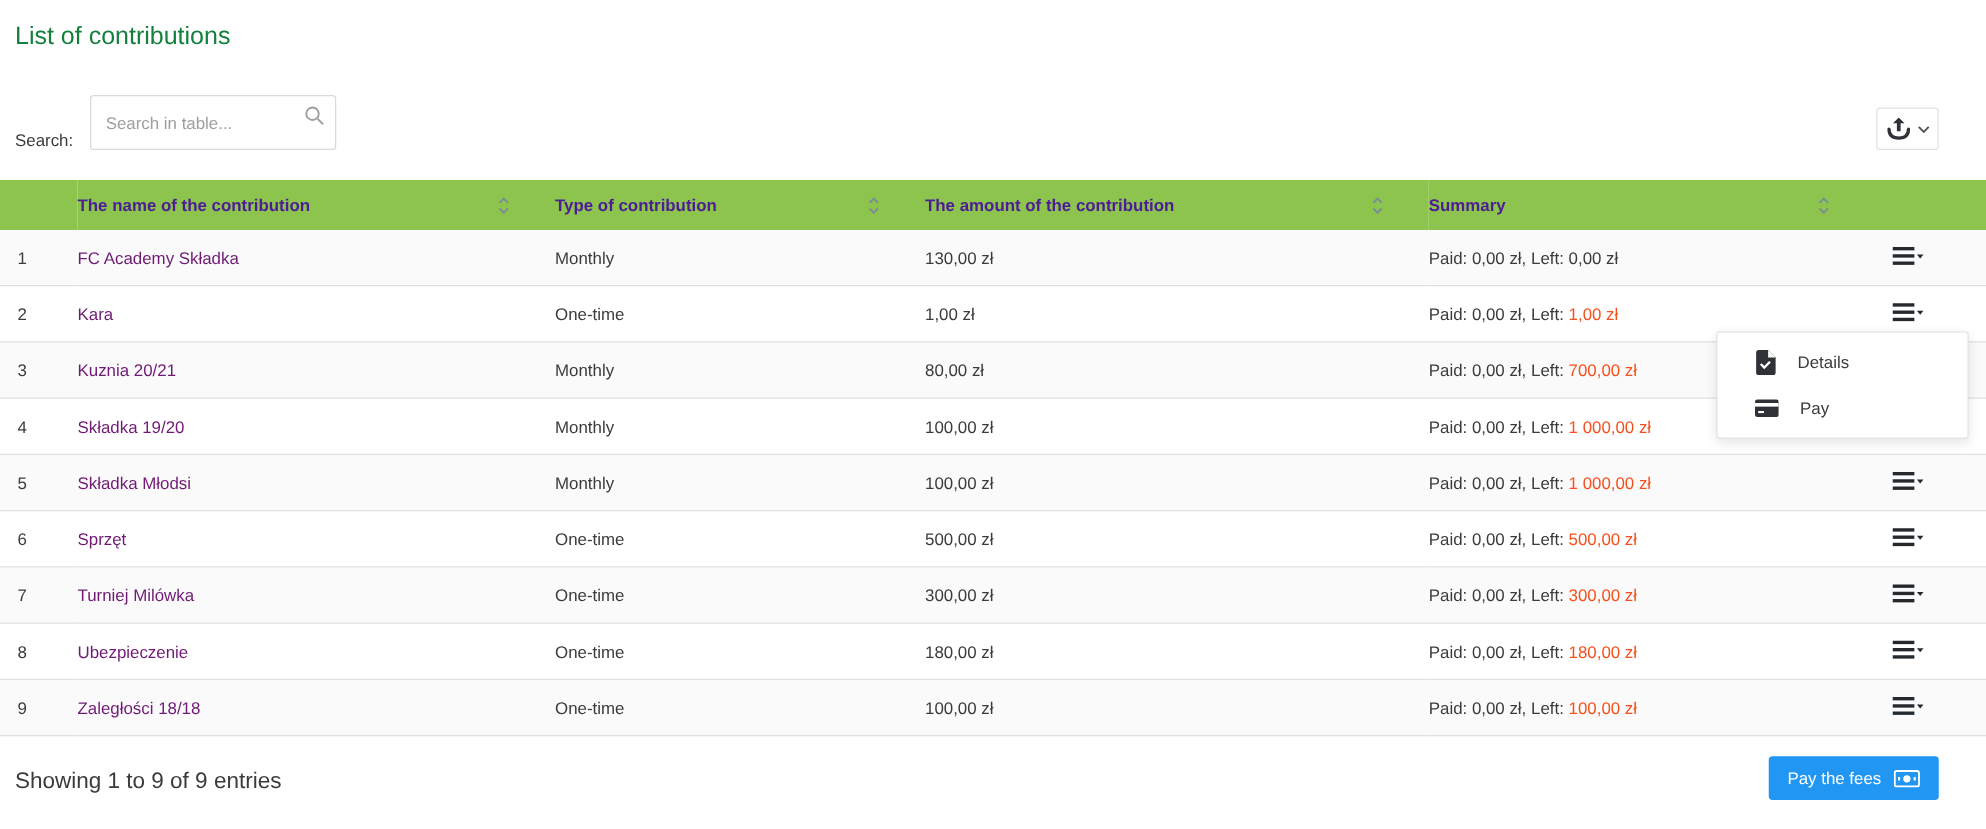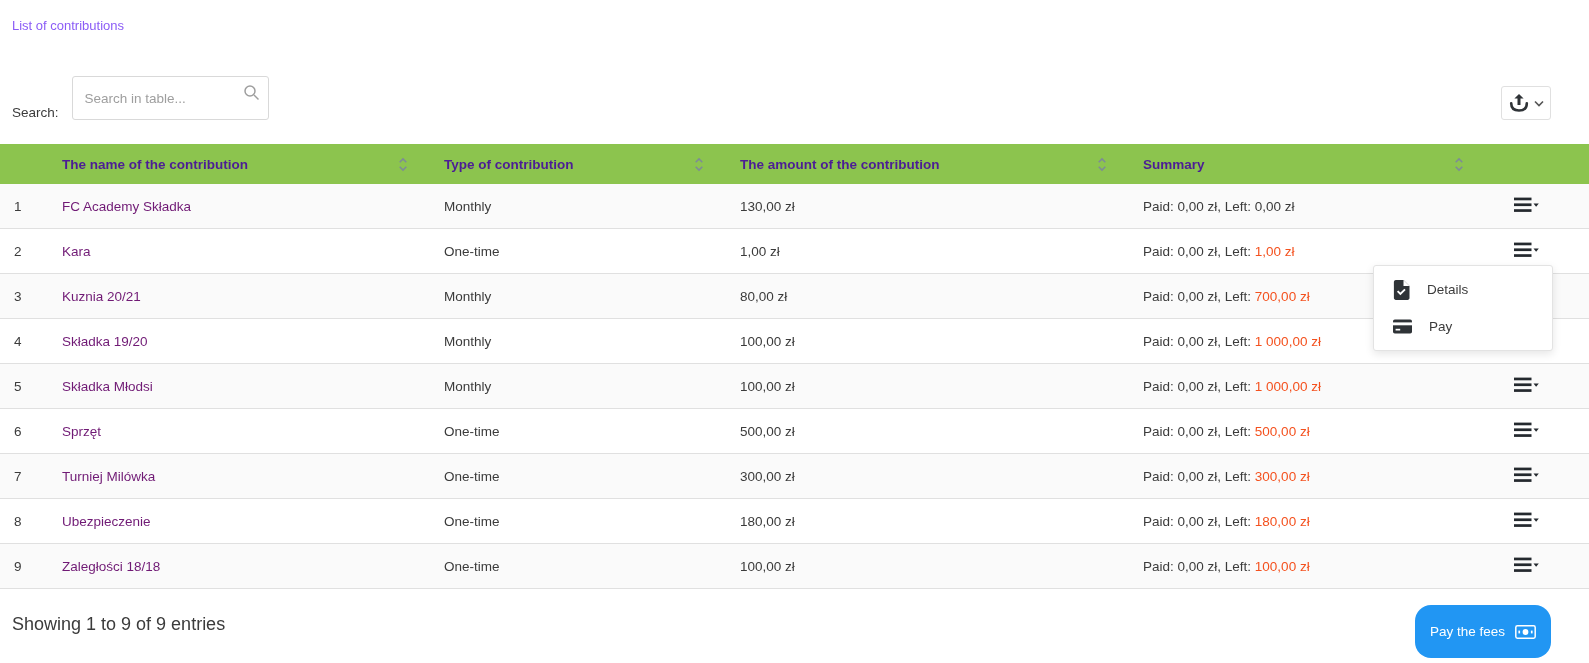--- a/index.html
+++ b/index.html
@@ -1,19 +1,19 @@
 <!DOCTYPE html>
 <html><head>
 <meta charset="utf-8">
 <style>
   html,body{margin:0;padding:0;background:#fff;}
   .page{position:relative;width:1589px;height:663px;background:#fff;overflow:hidden;
         font-family:"Liberation Sans",sans-serif;color:#3b3b3b;}
 
-  .title{position:absolute;left:12px;top:18px;margin:0;font-size:13px;font-weight:400;color:#8b5cf6;}
+  .title{position:absolute;left:12px;top:18px;margin:0;font-size:20px;font-weight:400;color:#15803d;}
 
   
   .search-bar{position:absolute;left:12px;top:76px;display:flex;align-items:flex-end;}
   .search-label{font-size:13.5px;color:#3b3b3b;margin-right:13px;}
   .search-box{position:relative;width:197px;height:44px;}
   .search-box input{width:100%;height:100%;box-sizing:border-box;border:1px solid #d9d9d9;border-radius:3px;
         padding:0 32px 0 12px;font-size:13.5px;font-family:"Liberation Sans",sans-serif;color:#3b3b3b;outline:none;}
   .search-box input::placeholder{color:#9e9e9e;}
   .search-icon{position:absolute;right:9px;top:8px;pointer-events:none;}
 
@@ -32,27 +32,27 @@
   tbody tr:nth-child(odd){background:#fafafa;}
   tbody tr:nth-child(even){background:#fff;}
   .c-idx{padding-left:14px !important;}
   .c-name a{color:#701a75;text-decoration:none;cursor:pointer;}
   .c-action{text-align:right;padding-right:50px !important;}
   .menu-btn{background:none;border:none;padding:0;cursor:pointer;line-height:0;}
   .overdue{color:#f4511e;}
 
   
   .dropdown{position:absolute;left:1373px;top:265px;width:178px;background:#fff;border:1px solid #e3e3e3;
-        border-radius:3px;box-shadow:0 3px 9px rgba(0,0,0,.1);padding:5px 0;z-index:20;}
+        border-radius:3px;box-shadow:0 3px 9px rgba(0,0,0,.1);padding:5px 11px;z-index:20;}
   .menu-item{display:flex;align-items:center;height:37px;padding:0 19px;gap:17px;font-size:13.5px;color:#3b3b3b;cursor:pointer;}
 
   
   .showing{position:absolute;left:12px;top:614px;font-size:18px;color:#3b3b3b;}
-  .pay-btn{position:absolute;right:38px;top:605px;height:53px;background:#2196f3;color:#fff;border:none;
-        border-radius:16px;font-size:13.5px;font-family:"Liberation Sans",sans-serif;padding:0 15px;
+  .pay-btn{position:absolute;right:38px;top:605px;height:35px;background:#2196f3;color:#fff;border:none;
+        border-radius:3px;font-size:13.5px;font-family:"Liberation Sans",sans-serif;padding:0 15px;
         display:flex;align-items:center;gap:10px;cursor:pointer;}
 </style>
 </head>
 <body>
 
 <div class="page">
 
   <h1 class="title">List of contributions</h1>
 
   <div class="search-bar">

